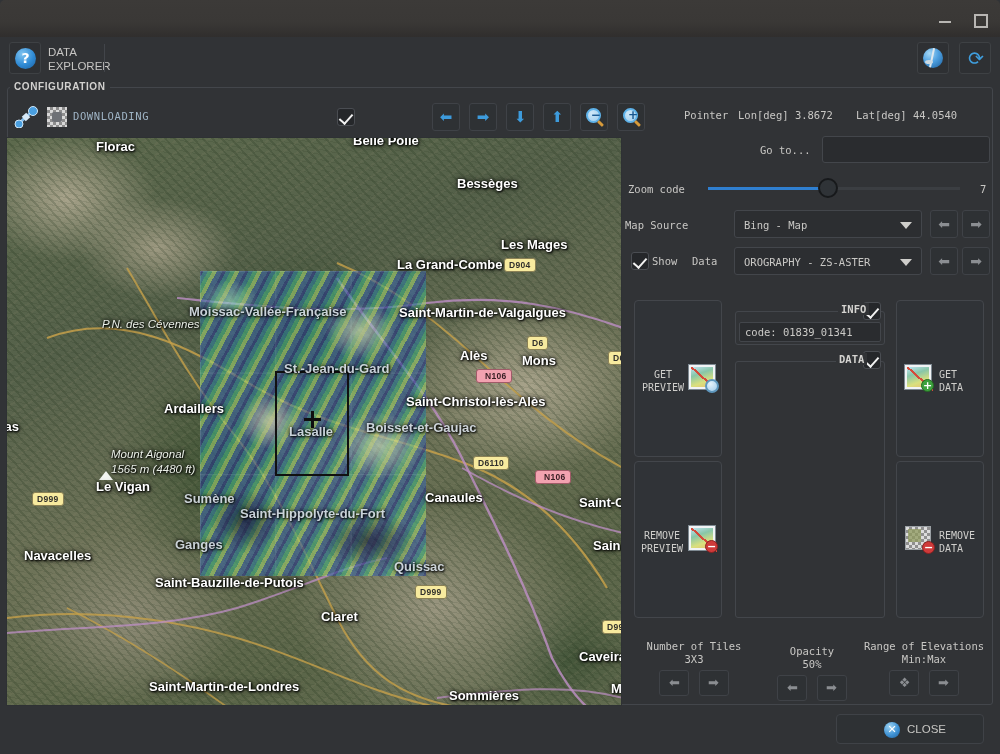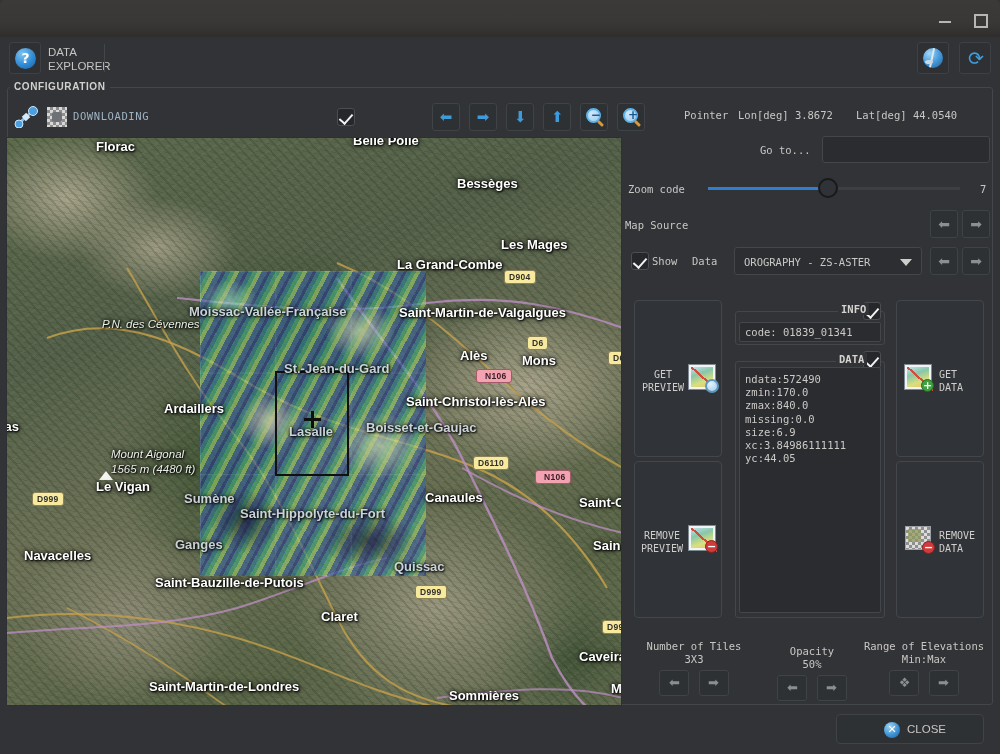--- a/index.html
+++ b/index.html
@@ -540,21 +540,21 @@
         <div class="map-label ml-town ml-dim" style="left: 387px; top: 421px;">Quissac</div>
         <div class="map-label ml-town" style="left: 17px; top: 410px;">Navacelles</div>
         <div class="map-label ml-town" style="left: 148px; top: 437px;">Saint-Bauzille-de-Putois</div>
         <div class="map-label ml-town" style="left: 314px; top: 471px;">Claret</div>
         <div class="map-label ml-town" style="left: 572px; top: 511px;">Caveira</div>
         <div class="map-label ml-town" style="left: 142px; top: 541px;">Saint-Martin-de-Londres</div>
         <div class="map-label ml-town" style="left: 442px; top: 550px;">Sommières</div>
         <div class="map-label ml-town" style="left: 604px; top: 543px;">M</div>
       </div>
     <div id="road-shields">
-        <div class="road-shield" style="left: 497px; top: 132px;">D904</div>
+        <div class="road-shield" style="left: 497px; top: 120px;">D904</div>
         <div class="road-shield" style="left: 520px; top: 198px;">D6</div>
         <div class="road-shield" style="left: 601px; top: 213px;">D6</div>
         <div class="road-shield red" style="left: 469px; top: 231px;">N106</div>
         <div class="road-shield" style="left: 466px; top: 318px;">D6110</div>
         <div class="road-shield red" style="left: 528px; top: 332px;">N106</div>
         <div class="road-shield" style="left: 25px; top: 354px;">D999</div>
         <div class="road-shield" style="left: 408px; top: 447px;">D999</div>
         <div class="road-shield" style="left: 595px; top: 482px;">D999</div>
       </div>
   </div>
@@ -570,20 +570,24 @@
 
   <div class="lbl-mono zoom-label">Zoom code</div>
   <div class="zslider">
     <div class="trk-on"></div>
     <div class="trk-off"></div>
     <div class="knob"></div>
   </div>
   <div class="lbl-mono zoom-val">7</div>
 
   <div class="lbl-mono msrc-label">Map Source</div>
+  <div class="combo combo-src">
+    <div class="ctext">Bing - Map</div>
+    <div class="carr"></div>
+  </div>
   <div class="sq-btn" style="left:930px; top:210px;">
       <div class="g">⬅</div>
     </div>
   <div class="sq-btn" style="left:962px; top:210px;">
       <div class="g">➡</div>
     </div>
 
   <div class="chk on show-chk"></div>
   <div class="lbl-mono show-label">Show</div>
   <div class="lbl-mono data-label">Data</div>
@@ -632,27 +636,20 @@
   </div>
 
   <div class="grp-box info-box"></div>
   <div class="grp-legend info-legend">INFO</div>
   <div class="chk on info-chk"></div>
   <div class="info-field">code: 01839_01341</div>
 
   <div class="grp-box data-box"></div>
   <div class="grp-legend data-legend">DATA</div>
   <div class="chk on data-chk"></div>
-  <div class="data-field">ndata:572490
-zmin:170.0
-zmax:840.0
-missing:0.0
-size:6.9
-xc:3.84986111111
-yc:44.05</div>
 
   <div class="stepgrp grp-tiles">
     <span class="t1">Number of Tiles</span>
     <span class="t2">3X3</span>
     <div class="btns">
       <div class="sb"><span>⬅</span></div>
       <div class="sb"><span>➡</span></div>
     </div>
   </div>
   <div class="stepgrp grp-opacity">

